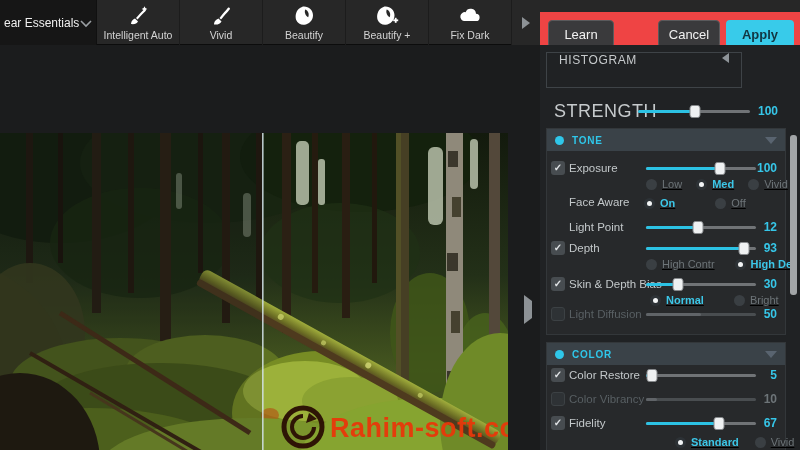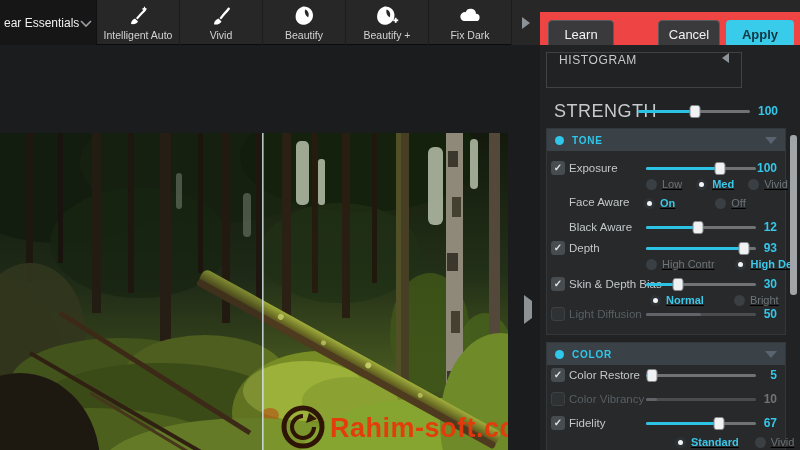--- a/index.html
+++ b/index.html
@@ -305,21 +305,21 @@
             <span class="rdot"></span>
             <span class="rlabel">On</span>
           </span>
         <span class="radio">
             <span class="rdot"></span>
             <span class="rlabel">Off</span>
           </span>
       </div>
 
       <div class="srow" style="top:88px;">
-        <span class="lbl">Black Aware</span>
+        <span class="lbl">Light Point</span>
         <div class="slider">
           <div class="track"></div>
           <div class="fill" style="width: 47%;"></div>
           <div class="knob" style="left: 47%;"></div>
         </div>
         <span class="val">12</span>
       </div>
 
       <div class="srow" style="top:109px;">
         <span class="cb">✓</span>

